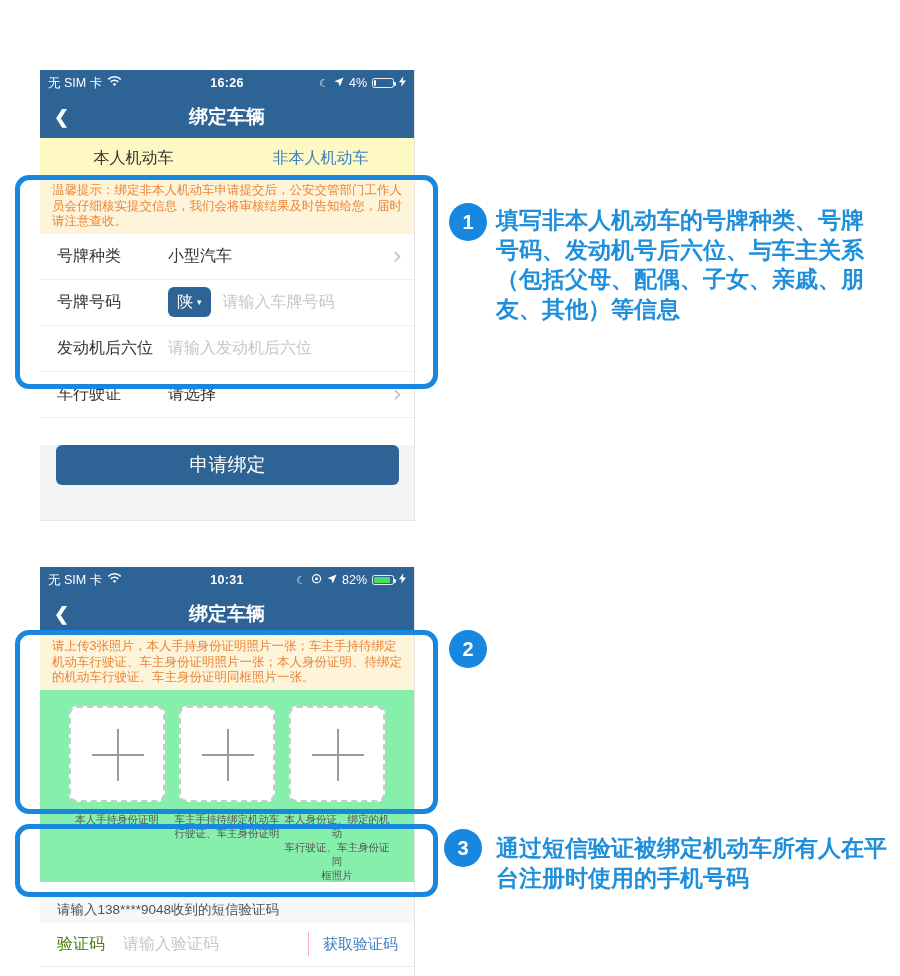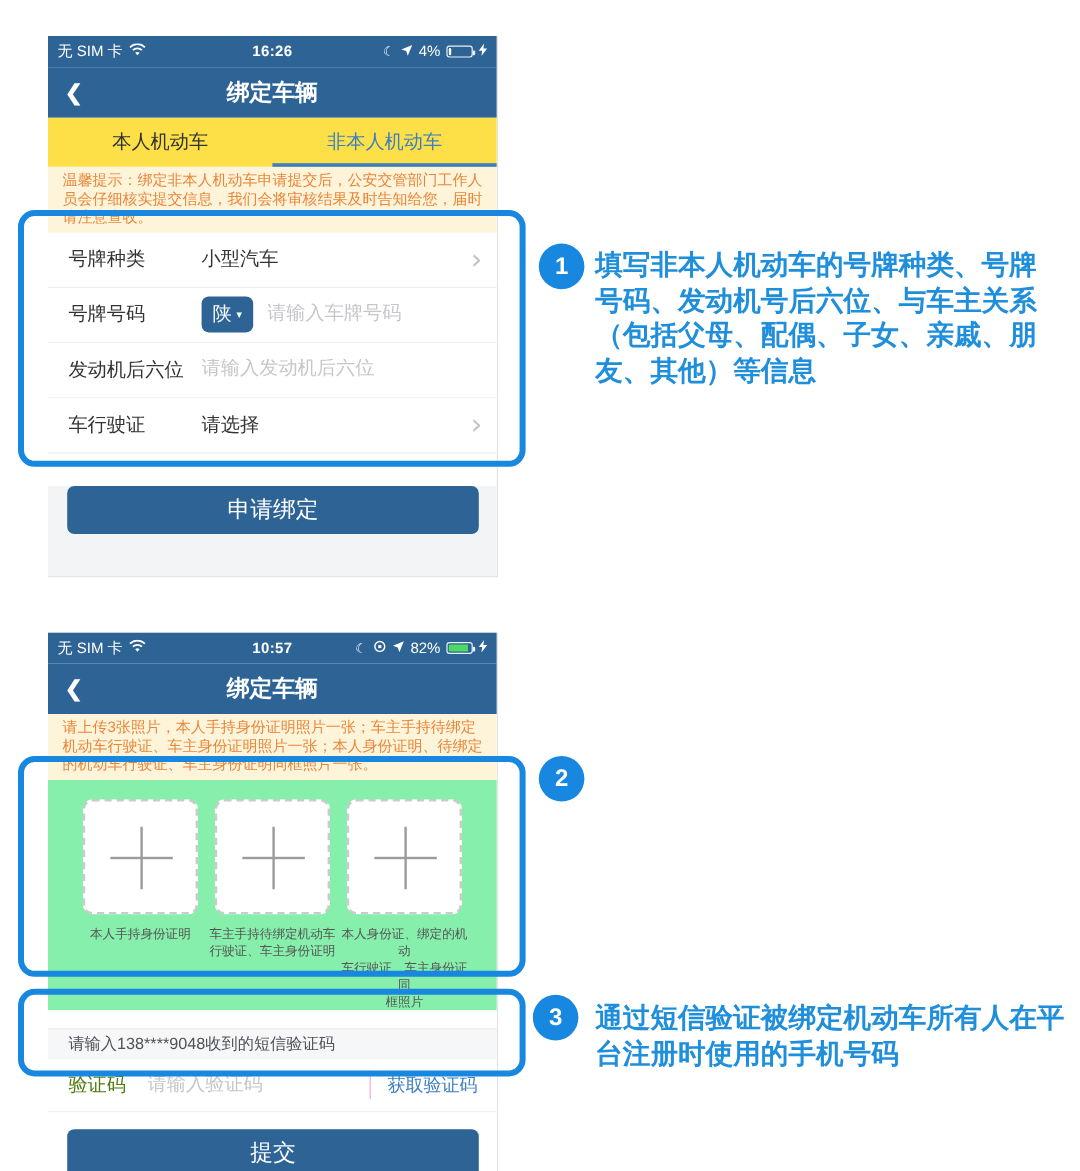--- a/index.html
+++ b/index.html
@@ -1,39 +1,39 @@
 <!DOCTYPE html>
 <html><head>
 <meta charset="utf-8">
 <style>
   * { margin:0; padding:0; box-sizing:border-box; }
   html,body { background:#fff; }
   body { font-family:"Liberation Sans", sans-serif; }
   .page { position:relative; width:900px; height:976px; background:#fff; overflow:hidden; }
 
   
-  .phone { position:absolute; left:40px; width:375px; background:#fff; border-right:1px solid #e4e4e4; overflow:hidden; }
+  .phone { position:absolute; left:40px; width:375px; background:#fff; border-right:1px solid #e4e4e4; overflow:hidden;margin-top:40px; }
   #screen1 { top:30px; height:451px; border-bottom:1px solid #e6e6e6; }
   #screen2 { top:527px; height:449px; }
 
   .statusbar { height:26px; background:#2e6396; color:#fff; display:flex; align-items:center; padding:0 8px; font-size:12.5px; }
   .sb-left, .sb-right { display:flex; align-items:center; gap:5px; }
   .sb-left { flex:1; }
   .sb-center { flex:0 0 auto; font-weight:bold; letter-spacing:.3px; }
   .sb-right { flex:1; justify-content:flex-end; }
   .moon { font-size:11px; opacity:.95; }
   .battery { position:relative; width:22px; height:10px; border:1px solid rgba(255,255,255,.9); border-radius:2.5px; display:inline-block; }
   .battery .fill { position:absolute; left:1px; top:1px; bottom:1px; border-radius:1px; background:#fff; }
   .battery.green .fill { background:#4cd964; }
   .battery:after { content:""; position:absolute; right:-3px; top:2.5px; width:2px; height:4px; background:rgba(255,255,255,.9); border-radius:0 1px 1px 0; }
 
   .navbar { height:42px; background:#2e6396; color:#fff; position:relative; display:flex; align-items:center; justify-content:center; font-size:19px; font-weight:bold; }
   .back { position:absolute; left:14px; top:0; height:42px; display:flex; align-items:center; font-size:18px; font-weight:bold; cursor:pointer; }
 
-  .tabs { height:41px; display:flex; background:#fde047; }
+  .tabs { height:41px; display:flex; background:#fef9c3; }
   .tab { flex:1; display:flex; align-items:center; justify-content:center; font-size:16px; color:#333; position:relative; cursor:pointer; }
   .tab.active { color:#3e7fc1; }
   .tab.active .underline { position:absolute; left:0; right:0; bottom:0; height:3px; background:#3e7fc1; }
 
   .warning { background:#fdf4da; color:#e9863a; font-size:12.5px; line-height:15.5px; padding:4px 10px 4px 12px; white-space:pre-line; }
 
   .form-row { height:46px; display:flex; align-items:center; padding:0 12px 0 17px; border-bottom:1px solid #efefef; background:#fff; }
   .row-label { width:111px; font-size:16px; color:#333; flex:0 0 111px; }
   .row-value { font-size:16px; color:#333; flex:1; }
   .row-input { border:none; outline:none; flex:1; font-size:16px; color:#333; background:transparent; min-width:0; }
@@ -156,21 +156,21 @@
   <div class="phone" id="screen2">
     <div class="statusbar">
       <div class="sb-left">
         <span>无 SIM 卡</span>
         <span><svg width="15" height="11" viewBox="0 0 16 12">
               <path d="M8 11 L10 8.7 A3.2 3.2 0 0 0 6 8.7 Z" fill="#fff"></path>
               <path d="M3.9 6.4 A5.8 5.8 0 0 1 12.1 6.4" stroke="#fff" stroke-width="1.6" fill="none"></path>
               <path d="M1.2 3.7 A9.6 9.6 0 0 1 14.8 3.7" stroke="#fff" stroke-width="1.6" fill="none"></path>
             </svg></span>
       </div>
-      <div class="sb-center">10:57</div>
+      <div class="sb-center">10:31</div>
       <div class="sb-right">
         <span class="moon">☾</span>
         <span><svg width="11" height="11" viewBox="0 0 11 11">
               <circle cx="5.5" cy="5.7" r="4.1" stroke="#fff" stroke-width="1.2" fill="none"></circle>
               <rect x="4.2" y="4.6" width="2.6" height="2.5" fill="#fff"></rect>
             </svg></span>
         <span><svg width="10" height="10" viewBox="0 0 11 11">
               <polygon points="10.5,0.5 0.5,4.6 4.9,6.1 6.4,10.5" fill="#fff"></polygon>
             </svg></span>
         <span>82%</span>

